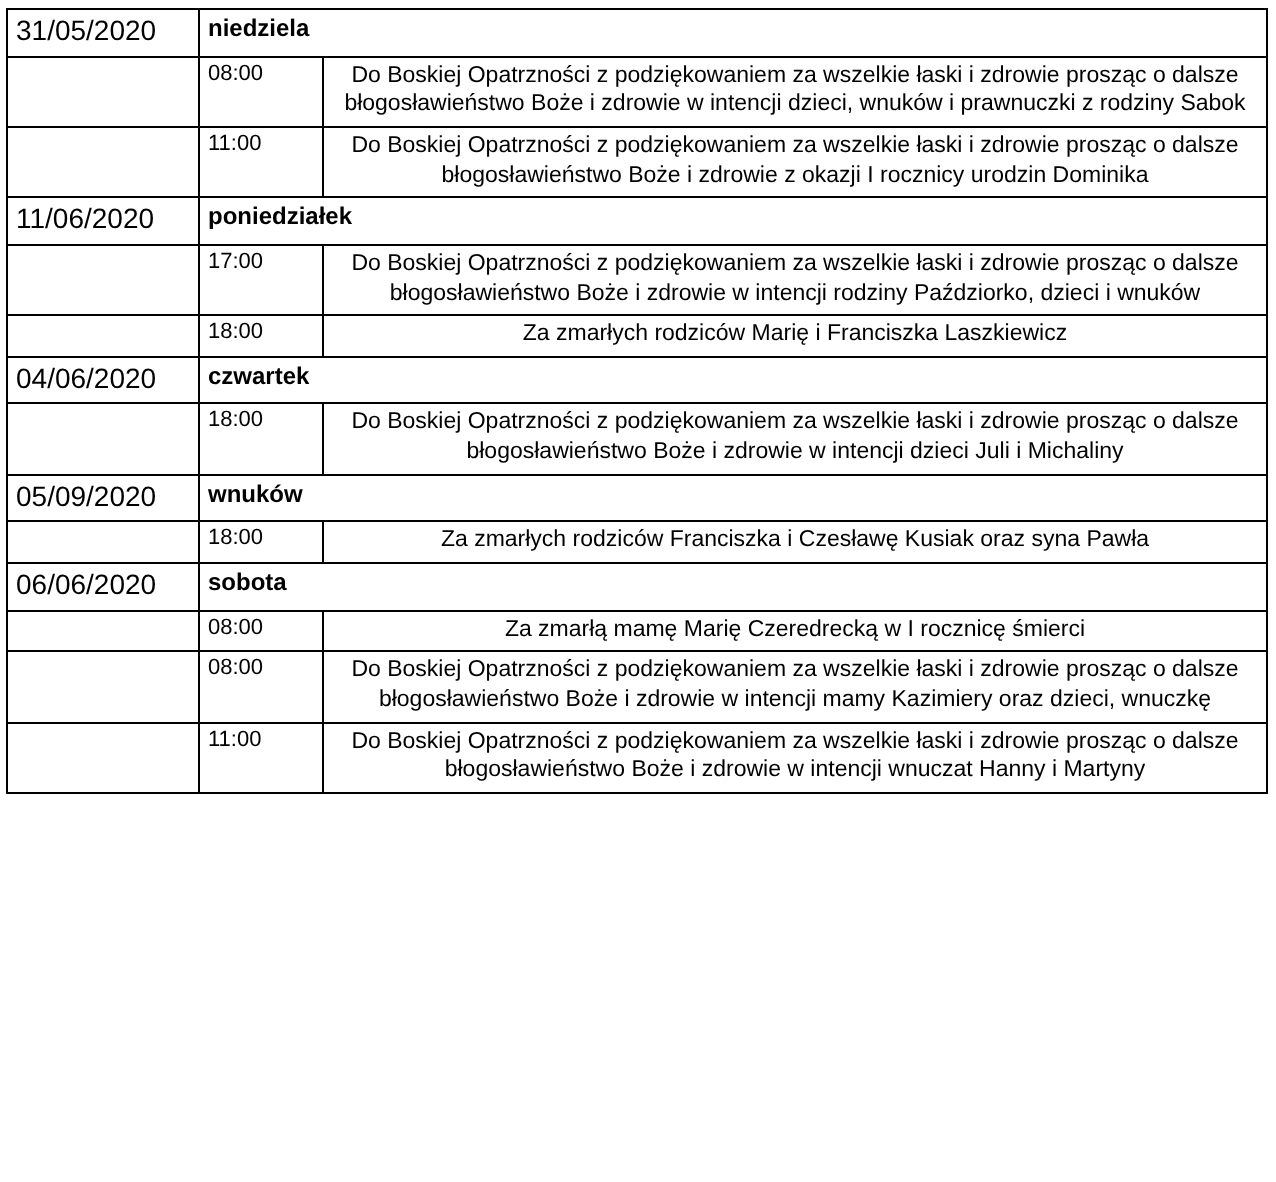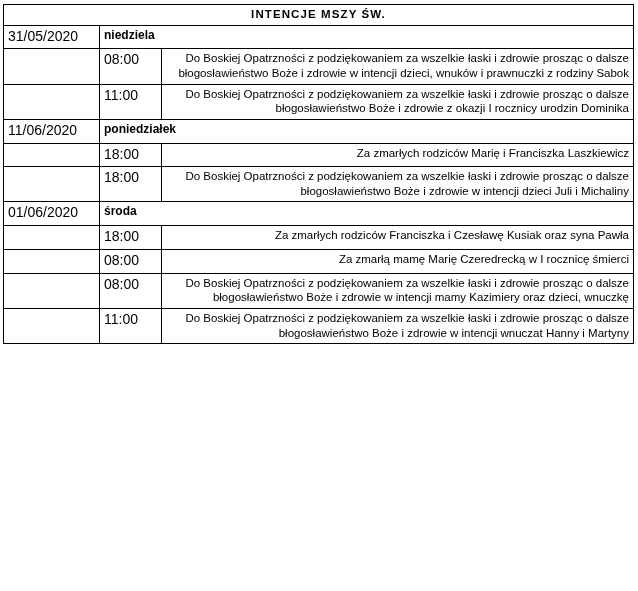--- a/index.html
+++ b/index.html
@@ -45,79 +45,89 @@
   }
   .date-cell {
     font-size: 14px;
     white-space: nowrap;
   }
   .day-cell {
     font-weight: bold;
     font-size: 12px;
   }
   .time-cell {
-    font-size: 14px;
+    font-size: 11px;
     white-space: nowrap;
   }
   .desc-cell {
     font-size: 11.5px;
-    text-align: right;
+    text-align: center;
   }
   .blank-cell { }
 </style>
 </head>
 <body>
 
 <div class="sheet">
   <table class="schedule">
     <colgroup>
       <col class="col-date">
       <col class="col-time">
       <col class="col-desc">
     </colgroup>
     <tbody>
-      <tr>
-        <td class="title-cell" colspan="3">INTENCJE  MSZY  ŚW.</td>
-      </tr>
     <tr>
           <td class="date-cell">31/05/2020</td>
           <td class="day-cell" colspan="2">niedziela</td>
         </tr>
         <tr>
           <td class="blank-cell">&nbsp;</td>
           <td class="time-cell">08:00</td>
           <td class="desc-cell">Do Boskiej Opatrzności z podziękowaniem za wszelkie łaski i zdrowie prosząc o dalsze błogosławieństwo Boże i zdrowie w intencji dzieci, wnuków i prawnuczki z rodziny Sabok</td>
         </tr>
         <tr>
           <td class="blank-cell">&nbsp;</td>
           <td class="time-cell">11:00</td>
           <td class="desc-cell">Do Boskiej Opatrzności z podziękowaniem za wszelkie łaski i zdrowie prosząc o dalsze błogosławieństwo Boże i zdrowie z okazji I rocznicy urodzin Dominika</td>
         </tr>
         <tr>
           <td class="date-cell">11/06/2020</td>
           <td class="day-cell" colspan="2">poniedziałek</td>
         </tr>
         <tr>
           <td class="blank-cell">&nbsp;</td>
+          <td class="time-cell">17:00</td>
+          <td class="desc-cell">Do Boskiej Opatrzności z podziękowaniem za wszelkie łaski i zdrowie prosząc o dalsze błogosławieństwo Boże i zdrowie w intencji rodziny Paździorko, dzieci i wnuków</td>
+        </tr>
+        <tr>
+          <td class="blank-cell">&nbsp;</td>
           <td class="time-cell">18:00</td>
           <td class="desc-cell">Za zmarłych rodziców Marię i Franciszka Laszkiewicz</td>
+        </tr>
+        <tr>
+          <td class="date-cell">04/06/2020</td>
+          <td class="day-cell" colspan="2">czwartek</td>
         </tr>
         <tr>
           <td class="blank-cell">&nbsp;</td>
           <td class="time-cell">18:00</td>
           <td class="desc-cell">Do Boskiej Opatrzności z podziękowaniem za wszelkie łaski i zdrowie prosząc o dalsze błogosławieństwo Boże i zdrowie  w intencji dzieci Juli i Michaliny</td>
         </tr>
         <tr>
-          <td class="date-cell">01/06/2020</td>
-          <td class="day-cell" colspan="2">środa</td>
+          <td class="date-cell">05/09/2020</td>
+          <td class="day-cell" colspan="2">wnuków</td>
         </tr>
         <tr>
           <td class="blank-cell">&nbsp;</td>
           <td class="time-cell">18:00</td>
           <td class="desc-cell">Za zmarłych rodziców Franciszka i Czesławę Kusiak oraz syna Pawła</td>
+        </tr>
+        <tr>
+          <td class="date-cell">06/06/2020</td>
+          <td class="day-cell" colspan="2">sobota</td>
         </tr>
         <tr>
           <td class="blank-cell">&nbsp;</td>
           <td class="time-cell">08:00</td>
           <td class="desc-cell">Za zmarłą mamę Marię Czeredrecką w I rocznicę śmierci</td>
         </tr>
         <tr>
           <td class="blank-cell">&nbsp;</td>
           <td class="time-cell">08:00</td>
           <td class="desc-cell">Do Boskiej Opatrzności z podziękowaniem za wszelkie łaski i zdrowie prosząc o dalsze błogosławieństwo Boże i zdrowie  w intencji mamy Kazimiery oraz dzieci, wnuczkę</td>

